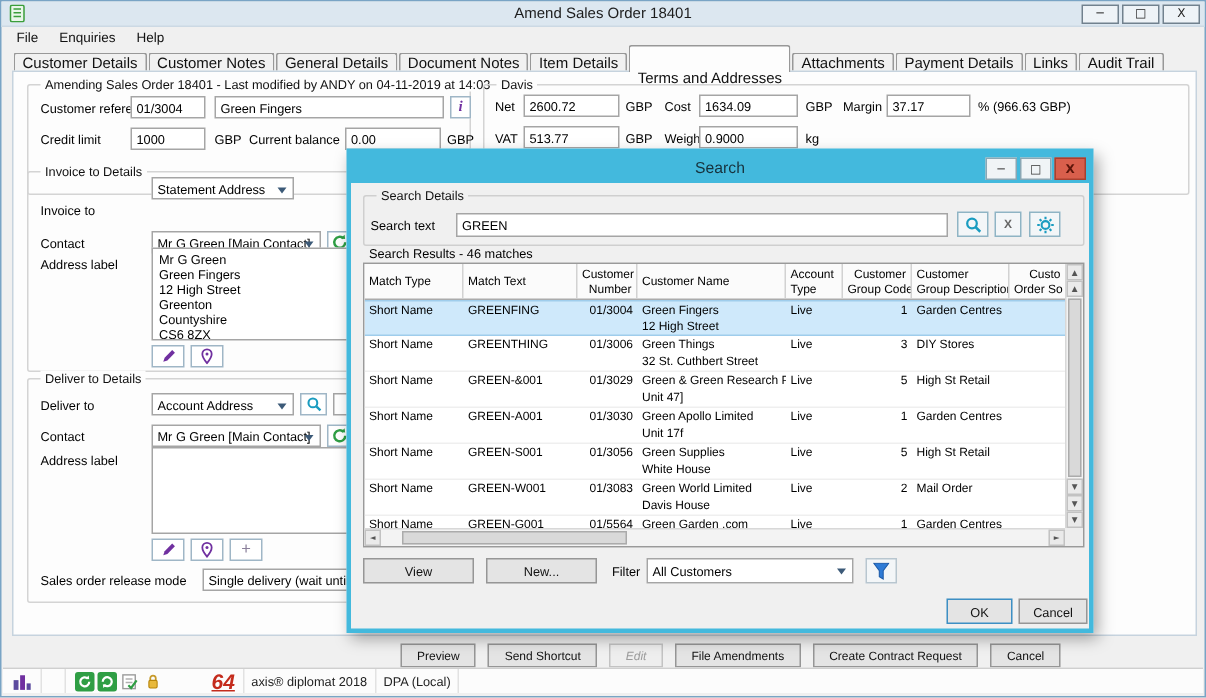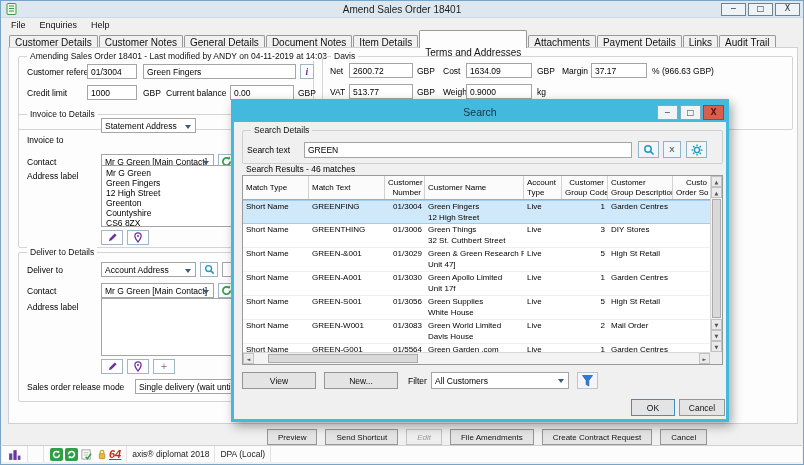--- a/index.html
+++ b/index.html
@@ -38,21 +38,21 @@
   
   .footer-btns { position:absolute; left:266px; top:428px; display:flex; gap:8px; }
   .fbtn { height:16px; font-size:8px; font-family:"Liberation Sans",sans-serif; padding:0 10px; background:#e4e4e4;
           border:1px solid #969696; color:#111; white-space:nowrap; }
   .fbtn.dis { color:#9b9b9b; border-color:#c3c3c3; background:#eeeeee;font-style:italic; }
   .statusbar { position:absolute; left:1px; right:1px; bottom:2px; height:17px; background:#fcfcfc;
                border-top:1px solid #cfcfcf; display:flex; align-items:center; font-size:8.5px; color:#222; }
   .scell { display:flex; align-items:center; height:100%; padding:0 5px; border-right:1px solid #e2e2e2; }
   .sicon { width:13px; height:13px; display:flex; align-items:center; justify-content:center; margin:0 1px; }
   .green-sq { background:#2f9e44; border-radius:2px; }
-  .red64 { color:#c42b1c; font-style:italic; font-weight:bold; text-decoration:underline; font-size:11px; }
+  .red64 { color:#c42b1c; font-style:italic; font-weight:bold; text-decoration:underline; font-size:14px;margin-left:32px; }
 
   
   .dialog { position:absolute; left:230px; top:98px; width:498px; height:323px; background:#f0f0f0;
             border:3px solid #43b9dd; box-shadow:3px 4px 10px rgba(0,0,0,.35); z-index:10; }
   .dlg-titlebar { position:relative; height:20px; background:#43b9dd; display:flex; align-items:center; }
   .dlg-title { position:absolute; left:0; right:0; text-align:center; font-size:10.5px; color:#17323d; }
   .dlg-controls { margin-left:auto; margin-right:2px; display:flex; gap:2px; z-index:2; }
   .dlg-btn { width:21px; height:15px; background:#f0f4f6; border:1px solid #8aa7b4; font-size:8px; font-weight:bold;
              display:flex; align-items:center; justify-content:center; color:#333; font-family:"DejaVu Sans",sans-serif; }
   .dlg-btn.close { background:#d95f4c; border-color:#a8402f; color:#5c150a; }

